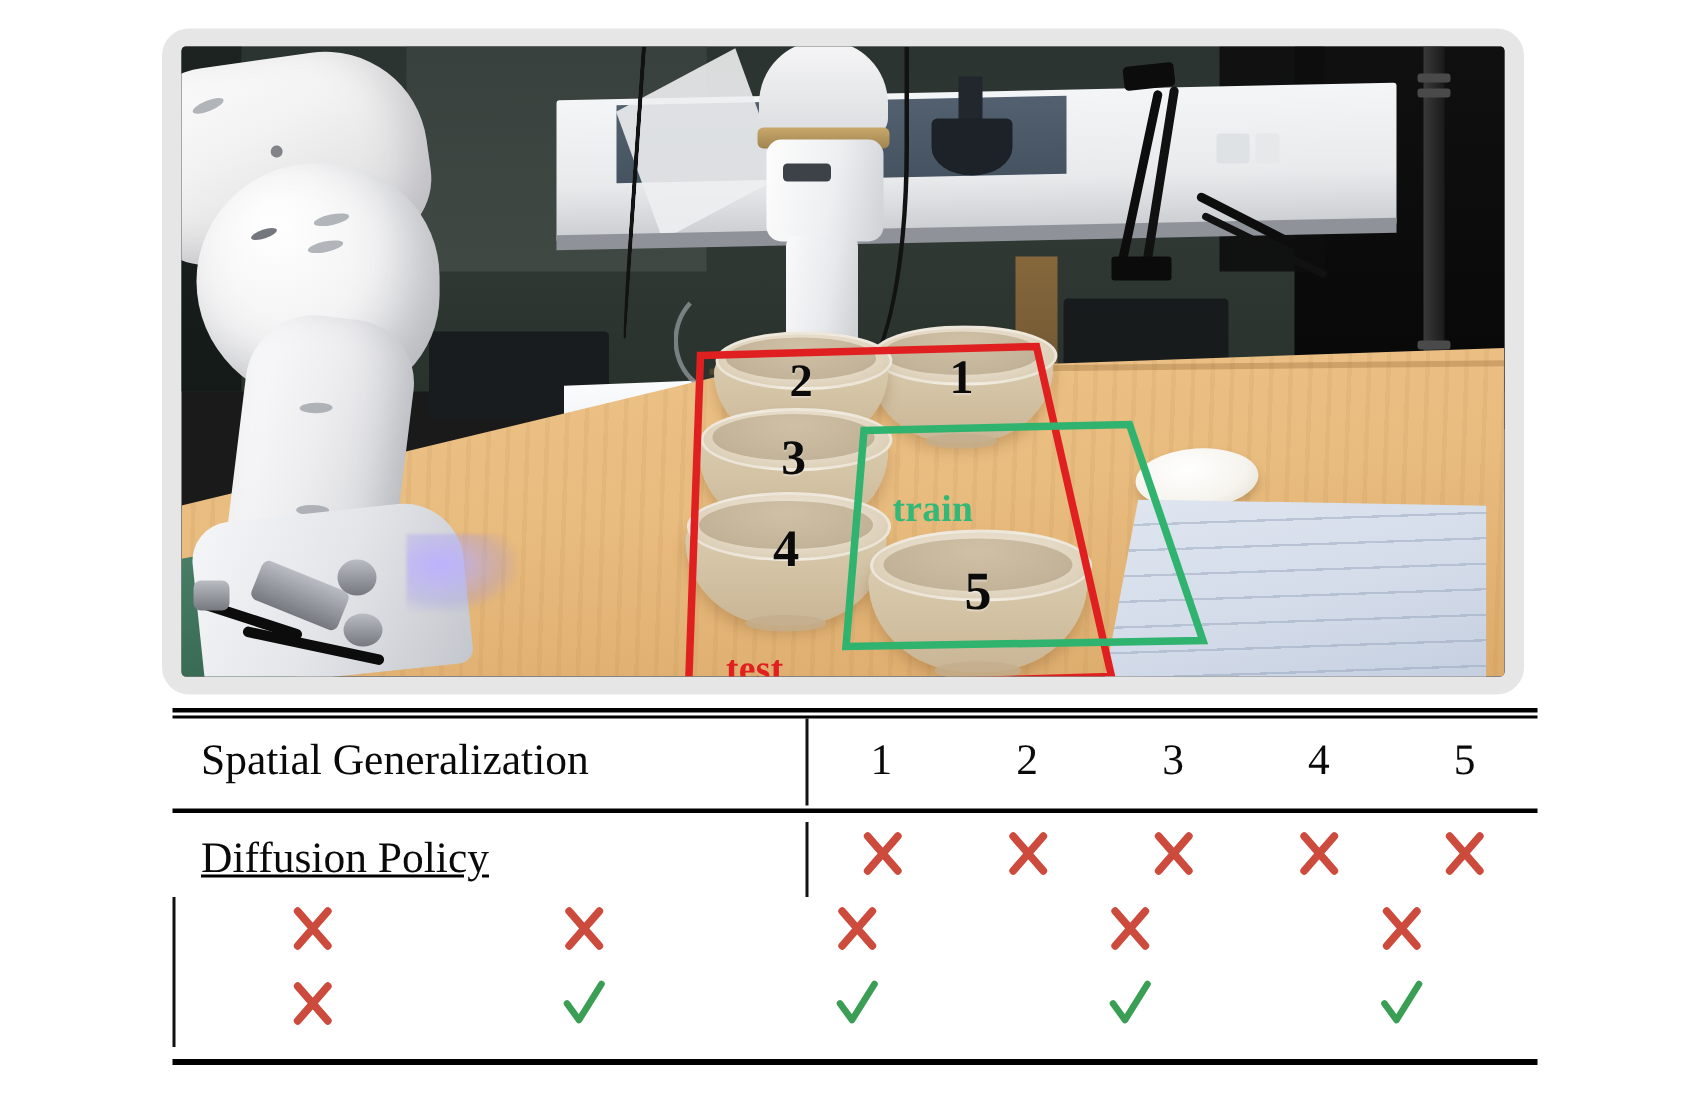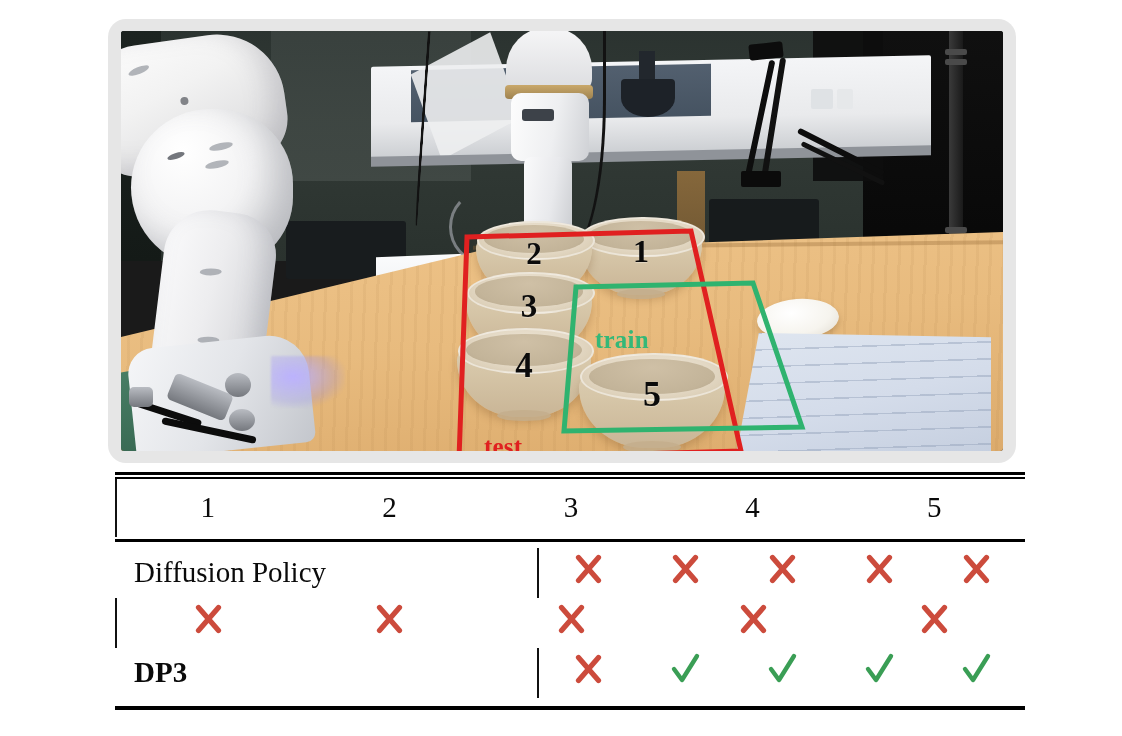--- a/index.html
+++ b/index.html
@@ -313,21 +313,21 @@
   .cell{
     flex:1;text-align:center;
     font-family:"Liberation Serif", serif;
     font-size:29px;color:#0a0a0a;
   }
   .mark{display:inline-block;line-height:1;}
   .mark svg{display:block;margin:0 auto;}
 
   .hdr-row{height:58px;}
   .body-row{height:50px;}
-  .tbody{padding:6px 0 8px 0;}
+  .tbody{padding:6px 0 8px 0;text-decoration:underline;}
 </style>
 </head>
 <body>
 
 <div class="top-crop">
   <div class="frag"></div>
 </div>
 
 <div class="photo-card">
   <div class="photo">
@@ -471,20 +471,21 @@
     </div>
   </div>
 </div>
 
 <div class="rtable">
 
   <div class="rule-top"></div>
   <div class="rule-top2"></div>
 
   <div class="trow hdr-row">
+    <div class="rowlabel">Spatial Generalization</div>
     <div class="vsep"></div>
     <div class="cells">
       <div class="cell">1</div>
       <div class="cell">2</div>
       <div class="cell">3</div>
       <div class="cell">4</div>
       <div class="cell">5</div>
     </div>
   </div>
 
@@ -539,21 +540,20 @@
                 <path d="M27.5 5.5 L7.5 28.5" stroke="#cc4b3c" stroke-width="5.2" stroke-linecap="round"></path>
               </svg></span></div>
         <div class="cell"><span class="mark"><svg width="34" height="34" viewBox="0 0 34 34">
                 <path d="M7.5 5.5 L27.5 28.5" stroke="#cc4b3c" stroke-width="5.2" stroke-linecap="round"></path>
                 <path d="M27.5 5.5 L7.5 28.5" stroke="#cc4b3c" stroke-width="5.2" stroke-linecap="round"></path>
               </svg></span></div>
       </div>
     </div>
 
     <div class="trow body-row">
-      <div class="rowlabel bold">DP3</div>
       <div class="vsep"></div>
       <div class="cells">
         <div class="cell"><span class="mark"><svg width="34" height="34" viewBox="0 0 34 34">
                 <path d="M7.5 5.5 L27.5 28.5" stroke="#cc4b3c" stroke-width="5.2" stroke-linecap="round"></path>
                 <path d="M27.5 5.5 L7.5 28.5" stroke="#cc4b3c" stroke-width="5.2" stroke-linecap="round"></path>
               </svg></span></div>
         <div class="cell"><span class="mark"><svg width="34" height="34" viewBox="0 0 34 34">
                 <path d="M6 17 L14 28 L29 4" stroke="#3a9e55" stroke-width="4.4" fill="none" stroke-linecap="round" stroke-linejoin="round"></path>
               </svg></span></div>
         <div class="cell"><span class="mark"><svg width="34" height="34" viewBox="0 0 34 34">

